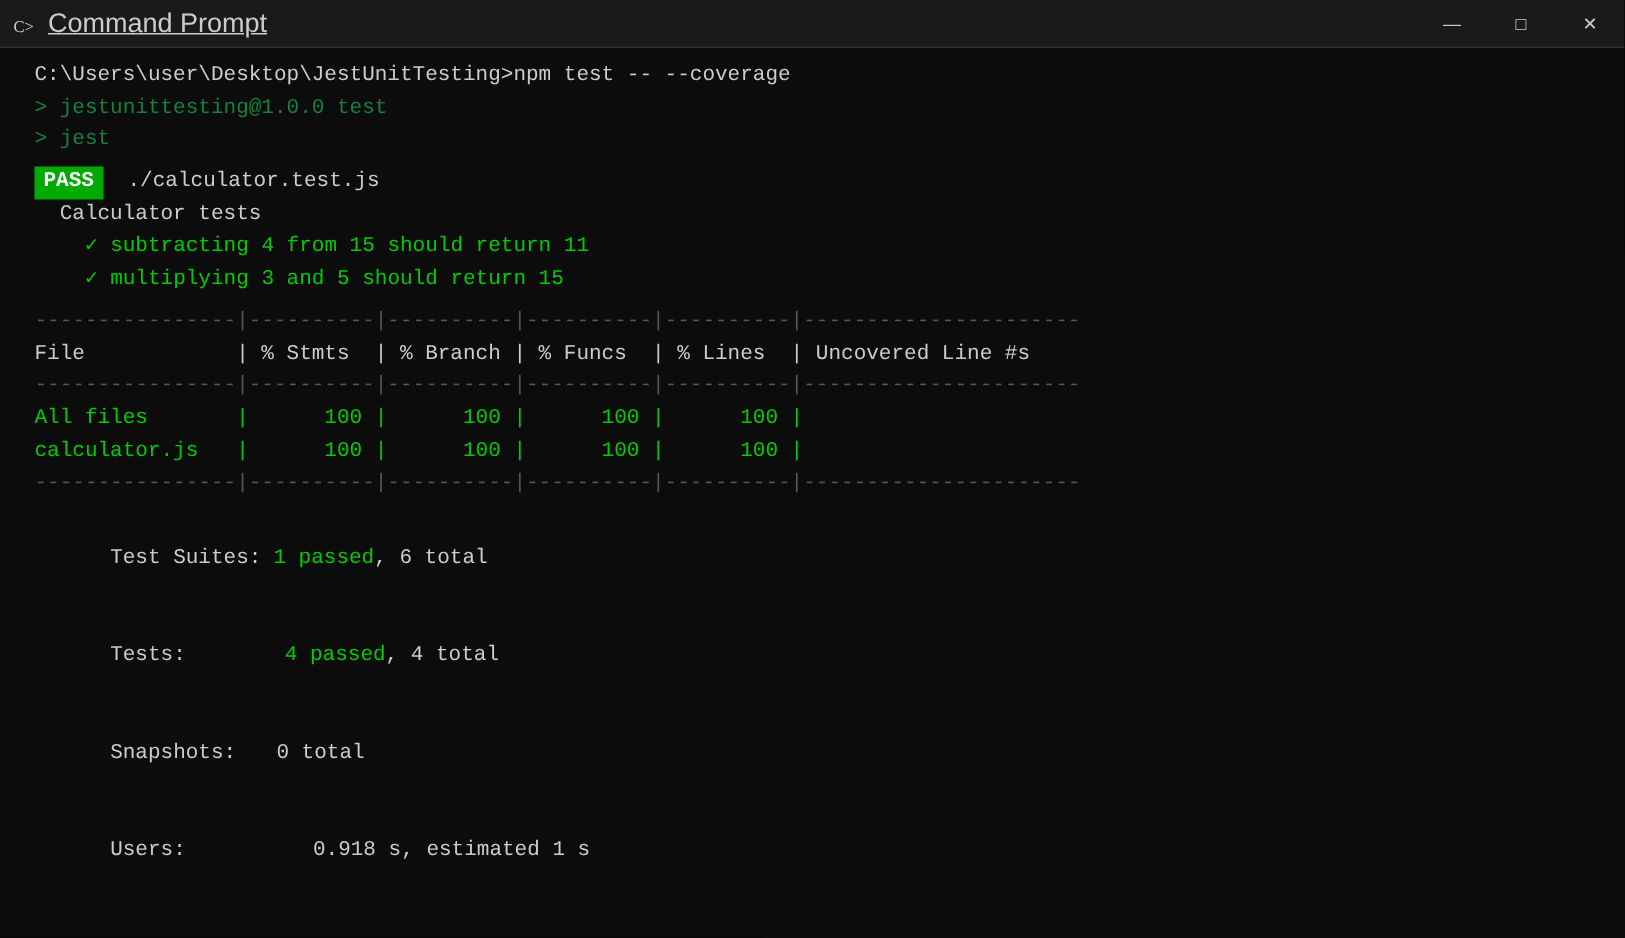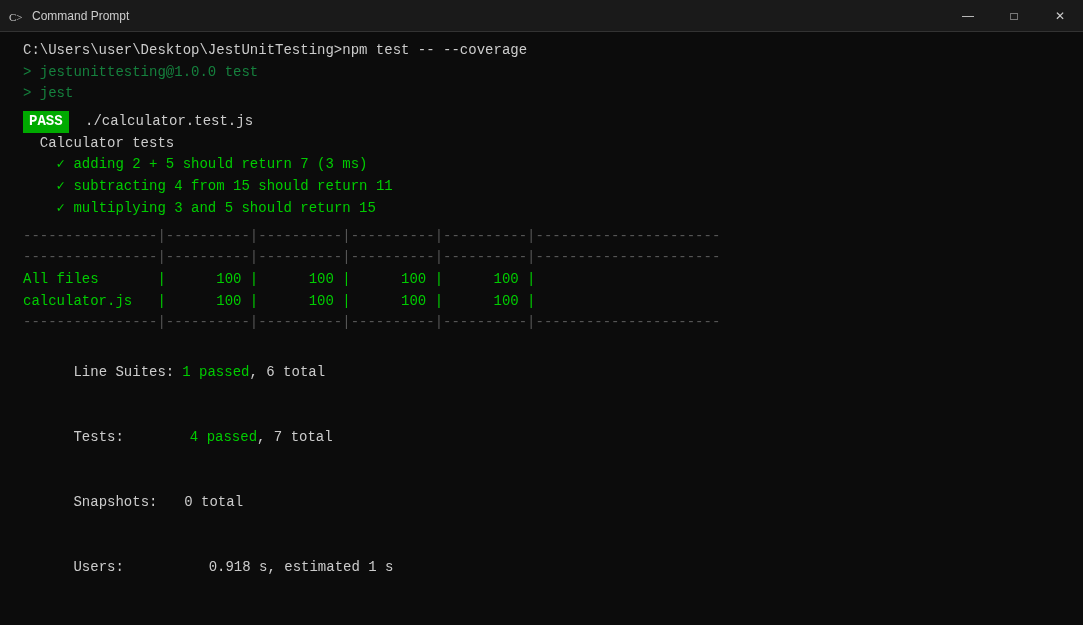--- a/index.html
+++ b/index.html
@@ -41,22 +41,23 @@
     .title-bar-icon {
       width: 16px;
       height: 16px;
       display: flex;
       align-items: center;
       justify-content: center;
     }
 
     .title-text {
       color: #cccccc;
-      font-size: 12px;
+      font-size: 18px;
       font-family: 'Segoe UI', sans-serif;
+      text-decoration: underline;
     }
 
     .title-bar-controls {
       display: flex;
       height: 32px;
     }
 
     .title-btn {
       width: 46px;
       height: 32px;
@@ -140,39 +141,39 @@
     <div class="line bright-green">&gt; jest</div>
     <div class="line" style="height:6px;"></div>
 
     <div class="pass-line">
       <span class="pass-badge">PASS</span>
         <span class="line white"> ./calculator.test.js</span>
     </div>
 
     <div class="line white">  Calculator tests</div>
 
-    <div class="line green">    ✓ adding 2 + 5 should return 7 (3 ms)</div>
     <div class="line green">    ✓ subtracting 4 from 15 should return 11</div>
     <div class="line green">    ✓ multiplying 3 and 5 should return 15</div>
 
     <div class="line" style="height:6px;"></div>
 
     <div class="line divider">----------------|----------|----------|----------|----------|----------------------</div>
+    <div class="line white">File            | % Stmts  | % Branch | % Funcs  | % Lines  | Uncovered Line #s</div>
     <div class="line divider">----------------|----------|----------|----------|----------|----------------------</div>
     <div class="line green">All files       |      100 |      100 |      100 |      100 |</div>
     <div class="line green">calculator.js   |      100 |      100 |      100 |      100 |</div>
     <div class="line divider">----------------|----------|----------|----------|----------|----------------------</div>
 
     <div class="line" style="height:6px;"></div>
 
     <div class="line">
-      <span class="white">Line Suites:</span><span class="white" style="margin-left:8px;"><span class="green">1 passed</span><span class="white">, 6 total</span></span>
+      <span class="white">Test Suites:</span><span class="white" style="margin-left:8px;"><span class="green">1 passed</span><span class="white">, 6 total</span></span>
     </div>
     <div class="line">
-      <span class="white">Tests:     </span><span class="white" style="margin-left:24px;"><span class="green">4 passed</span><span class="white">, 7 total</span></span>
+      <span class="white">Tests:     </span><span class="white" style="margin-left:24px;"><span class="green">4 passed</span><span class="white">, 4 total</span></span>
     </div>
     <div class="line">
       <span class="white">Snapshots:  </span><span class="white" style="margin-left:10px;">0 total</span>
     </div>
     <div class="line">
       <span class="white">Users:       </span><span class="white" style="margin-left:26px;">0.918 s, estimated 1 s</span>
     </div>
 
   </div>
 </div>

